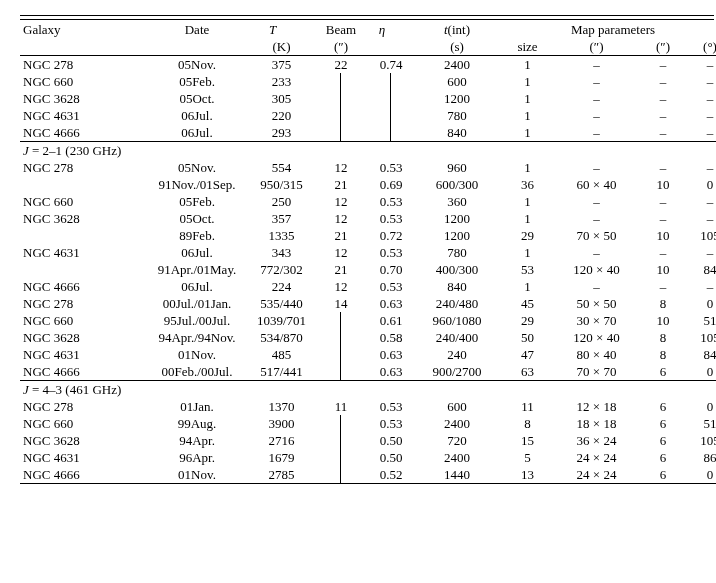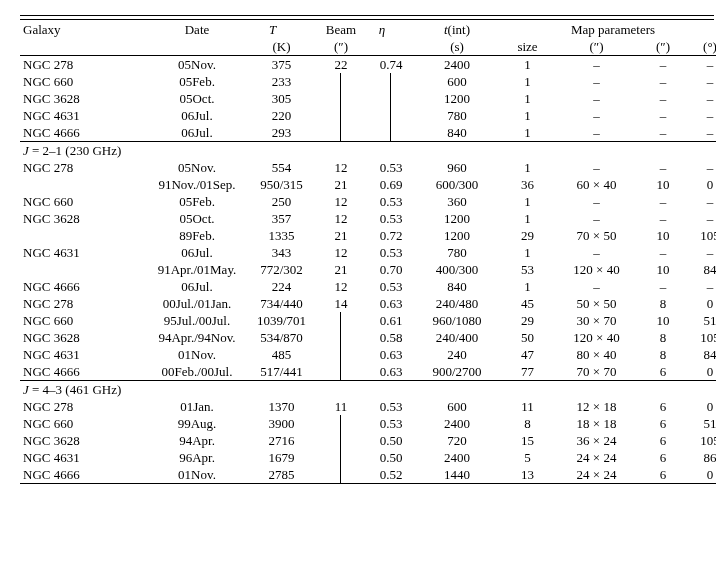--- a/index.html
+++ b/index.html
@@ -255,21 +255,21 @@
           <td class="c4">0.53</td>
           <td class="c5">840</td>
           <td class="c6">1</td>
           <td class="c7">–</td>
           <td class="c8">–</td>
           <td class="c9">–</td>
         </tr>
         <tr>
           <td class="c0">NGC 278</td>
           <td class="c1">00Jul./01Jan.</td>
-          <td class="c2">734/440</td>
+          <td class="c2">535/440</td>
           <td class="c3">14</td>
           <td class="c4">0.63</td>
           <td class="c5">240/480</td>
           <td class="c6">45</td>
           <td class="c7">50 × 50</td>
           <td class="c8">8</td>
           <td class="c9">0</td>
         </tr>
         <tr>
           <td class="c0">NGC 660</td>
@@ -307,21 +307,21 @@
           <td class="c8">8</td>
           <td class="c9">84</td>
         </tr>
         <tr>
           <td class="c0">NGC 4666</td>
           <td class="c1">00Feb./00Jul.</td>
           <td class="c2">517/441</td>
           <td class="c3 vbar"></td>
           <td class="c4">0.63</td>
           <td class="c5">900/2700</td>
-          <td class="c6">77</td>
+          <td class="c6">63</td>
           <td class="c7">70 × 70</td>
           <td class="c8">6</td>
           <td class="c9">0</td>
         </tr>
         <tr class="section-row">
           <td colspan="10"><em>J</em><span> = 4–3 (461 GHz)</span></td>
         </tr>
         <tr>
           <td class="c0">NGC 278</td>
           <td class="c1">01Jan.</td>

